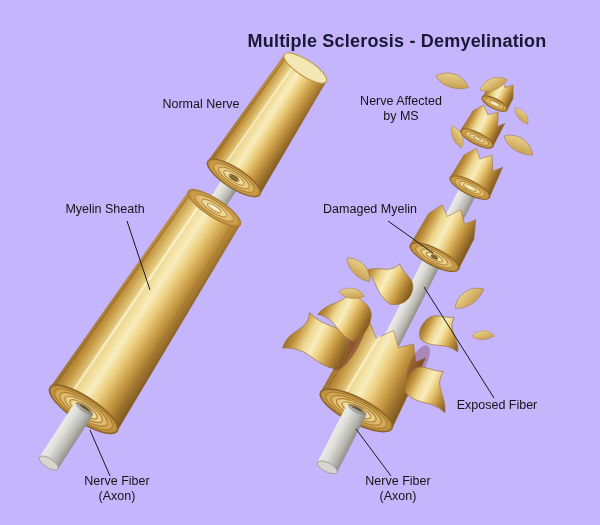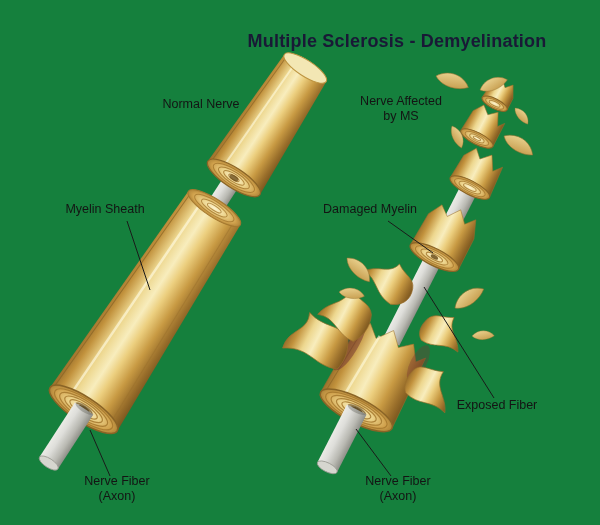--- a/index.html
+++ b/index.html
@@ -1,16 +1,16 @@
 <!DOCTYPE html>
 <html><head>
 <meta charset="utf-8">
 <style>
   html,body{margin:0;padding:0;background:#fff;}
-  .stage{position:relative;width:600px;height:525px;background:#15803d;overflow:hidden;}
+  .stage{position:relative;width:600px;height:525px;background:#c4b5fd;overflow:hidden;}
   svg{display:block;}
   text{font-family:"Liberation Sans", sans-serif;}
   .title{font-size:18px;font-weight:bold;fill:#191936;letter-spacing:.2px;}
   .label{font-size:12.5px;fill:#141414;}
   .leader{stroke:#1a1a1a;stroke-width:1;fill:none;}
 </style>
 </head>
 <body>
 
 <div class="stage">

